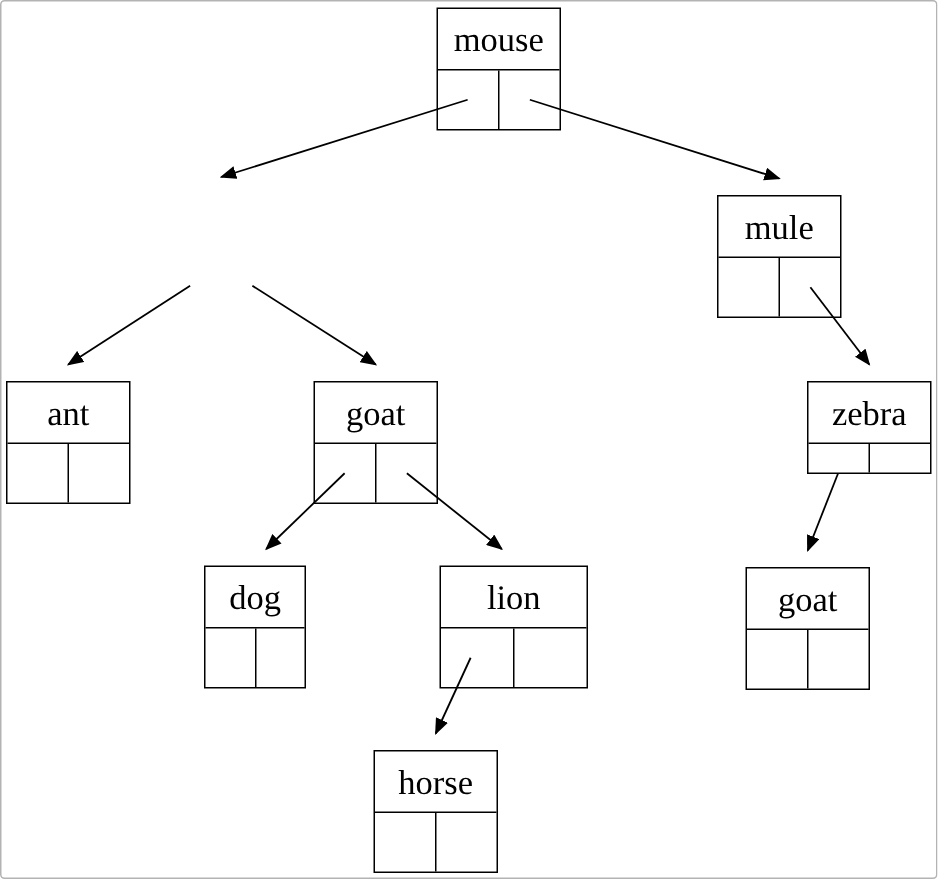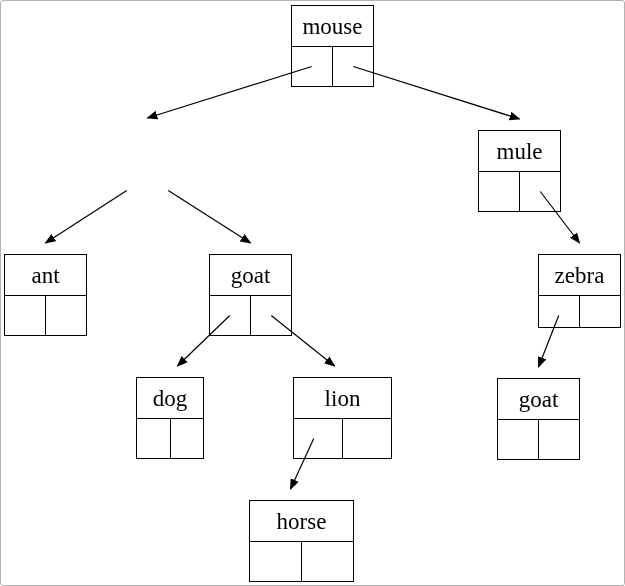--- a/index.html
+++ b/index.html
@@ -97,21 +97,21 @@
           <div class="cell right"></div>
         </div>
       </div>
       <div class="node" style="left: 208px; top: 253px; width: 83px; height: 82px;">
         <div class="label">goat</div>
         <div class="cells">
           <div class="cell left"></div>
           <div class="cell right"></div>
         </div>
       </div>
-      <div class="node" style="left: 537px; top: 253px; width: 83px; height: 74px;">
+      <div class="node" style="left: 537px; top: 253px; width: 83px; height: 62px;">
         <div class="label">zebra</div>
         <div class="cells">
           <div class="cell left"></div>
           <div class="cell right"></div>
         </div>
       </div>
       <div class="node" style="left: 135px; top: 376px; width: 68px; height: 82px;">
         <div class="label">dog</div>
         <div class="cells">
           <div class="cell left"></div>
@@ -125,21 +125,21 @@
           <div class="cell right"></div>
         </div>
       </div>
       <div class="node" style="left: 496px; top: 377px; width: 83px; height: 82px;">
         <div class="label">goat</div>
         <div class="cells">
           <div class="cell left"></div>
           <div class="cell right"></div>
         </div>
       </div>
-      <div class="node" style="left: 248px; top: 499px; width: 105px; height: 82px;">
+      <div class="node" style="left: 248px; top: 499px; width: 83px; height: 82px;">
         <div class="label">horse</div>
         <div class="cells">
           <div class="cell left"></div>
           <div class="cell right"></div>
         </div>
       </div>
     </div>
   <svg class="edges" id="edges-layer" viewBox="0 0 623 584" xmlns="http://www.w3.org/2000/svg">
     <defs>
       <marker id="arrowhead" viewBox="0 0 10 8" refX="9" refY="4" markerWidth="11" markerHeight="9" orient="auto" markerUnits="userSpaceOnUse">

